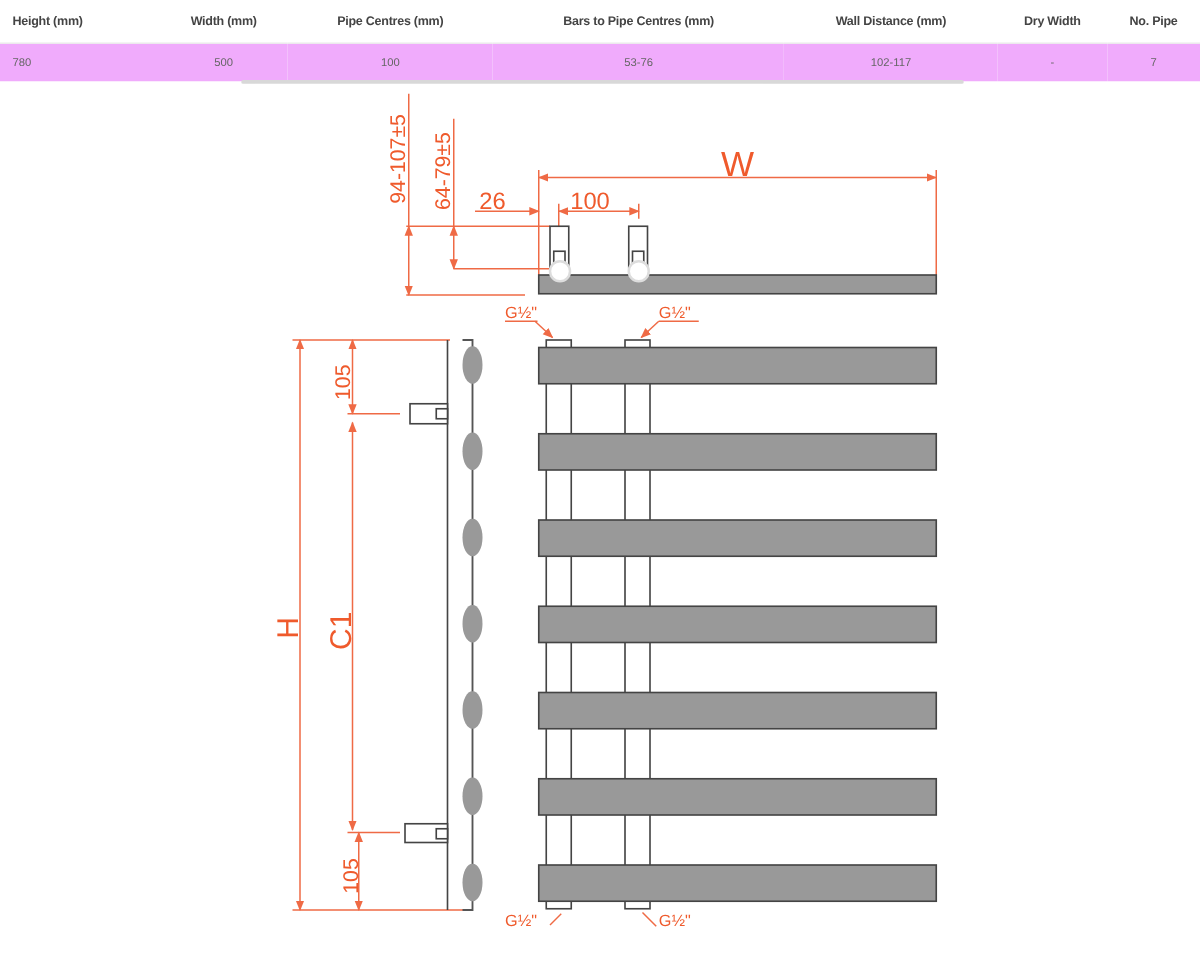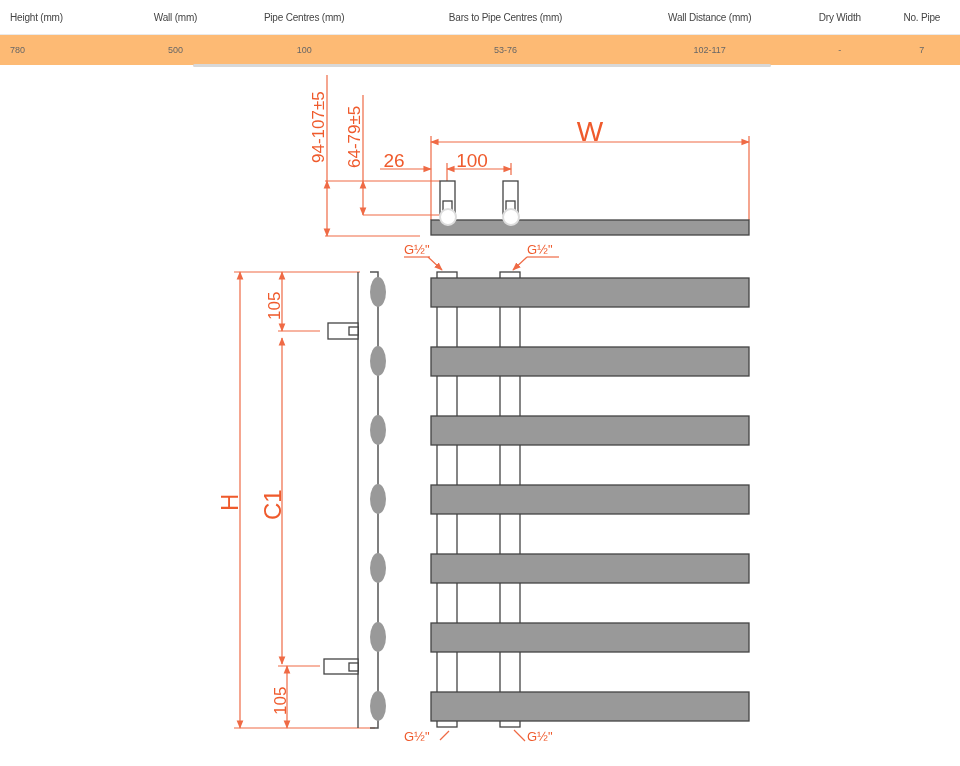--- a/index.html
+++ b/index.html
@@ -1,35 +1,35 @@
 <!DOCTYPE html>
 <html><head>
 <meta charset="utf-8">
 <style>
   html, body { margin: 0; padding: 0; background: #ffffff; }
   body { width: 960px; height: 766px; position: relative; overflow: hidden; font-family: "Liberation Sans", sans-serif; }
   .spec-table { position: absolute; left: 0; top: 0; width: 960px; border-collapse: collapse; }
-  .spec-table th { font-weight: normal; font-size: 10px; color: #444; height: 34px; padding: 0; text-align: center; letter-spacing: -0.2px; }
-  .spec-table td { font-size: 9px; color: #666; height: 30px; padding: 0; text-align: center; background: #fdba74; border-top: 1px solid #e9e9e9; }
+  .spec-table th { font-weight: bold; font-size: 10px; color: #444; height: 34px; padding: 0; text-align: center; letter-spacing: -0.2px; }
+  .spec-table td { font-size: 9px; color: #666; height: 30px; padding: 0; text-align: center; background: #f0abfc; border-top: 1px solid #e9e9e9; }
   .spec-table th:first-child, .spec-table td:first-child { text-align: left; padding-left: 10px; }
   .scroll-track { position: absolute; left: 193px; top: 64px; width: 578px; height: 3px; background: #d8d8d8; border-radius: 2px; }
   svg.drawing { position: absolute; left: 0; top: 0; }
   .dim { stroke: #ef6a45; stroke-width: 1.2; fill: none; }
   .lbl { fill: #ef5a2c; font-family: "Liberation Sans", sans-serif; }
   .part { fill: #999999; stroke: #444; stroke-width: 1.3; }
   .pipe { fill: #ffffff; stroke: #444; stroke-width: 1.3; }
 </style>
 </head>
 <body>
 
 <table class="spec-table">
   <thead>
     <tr>
       <th>Height (mm)</th>
-      <th>Wall (mm)</th>
+      <th>Width (mm)</th>
       <th>Pipe Centres (mm)</th>
       <th>Bars to Pipe Centres (mm)</th>
       <th>Wall Distance (mm)</th>
       <th>Dry Width</th>
       <th>No. Pipe</th>
     </tr>
   </thead>
   <tbody>
     <tr>
       <td>780</td>

